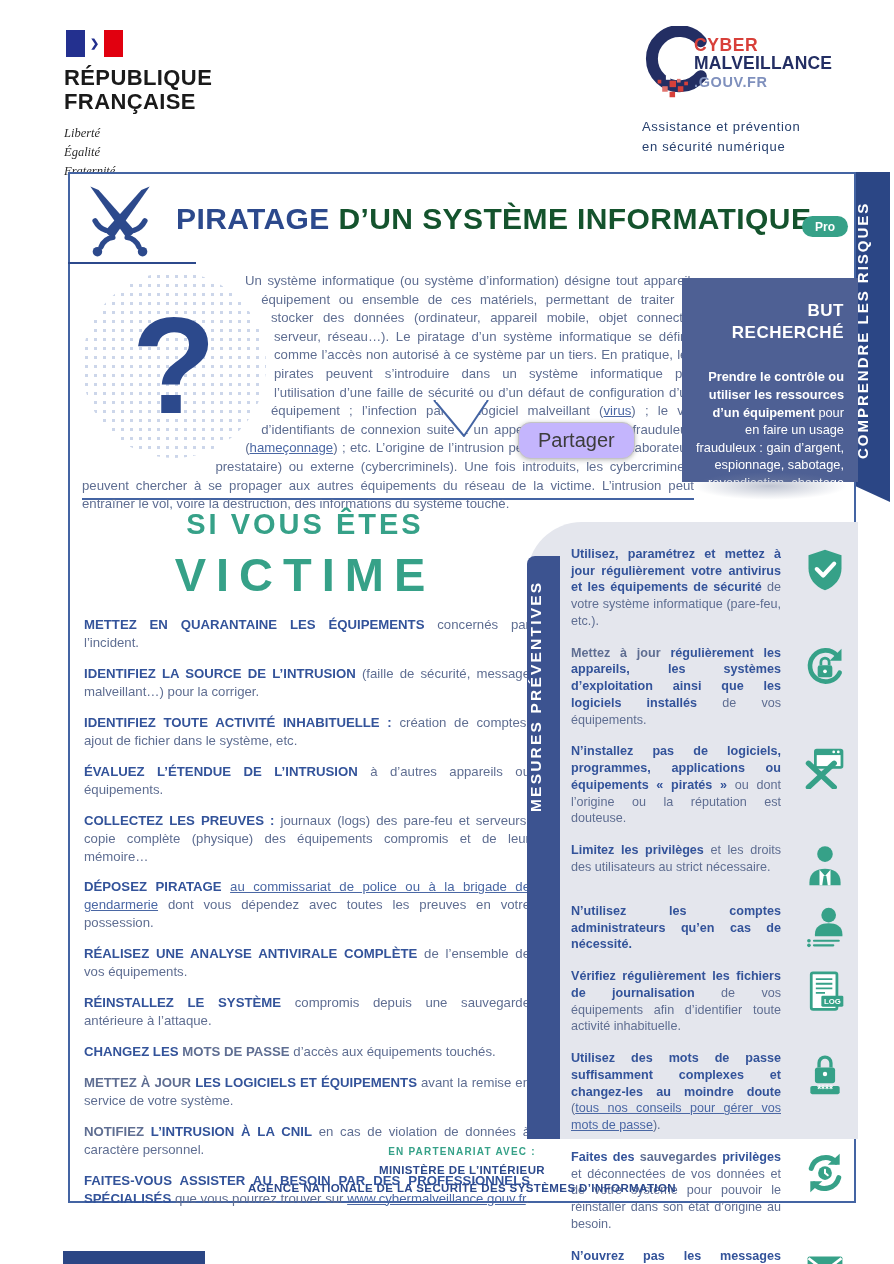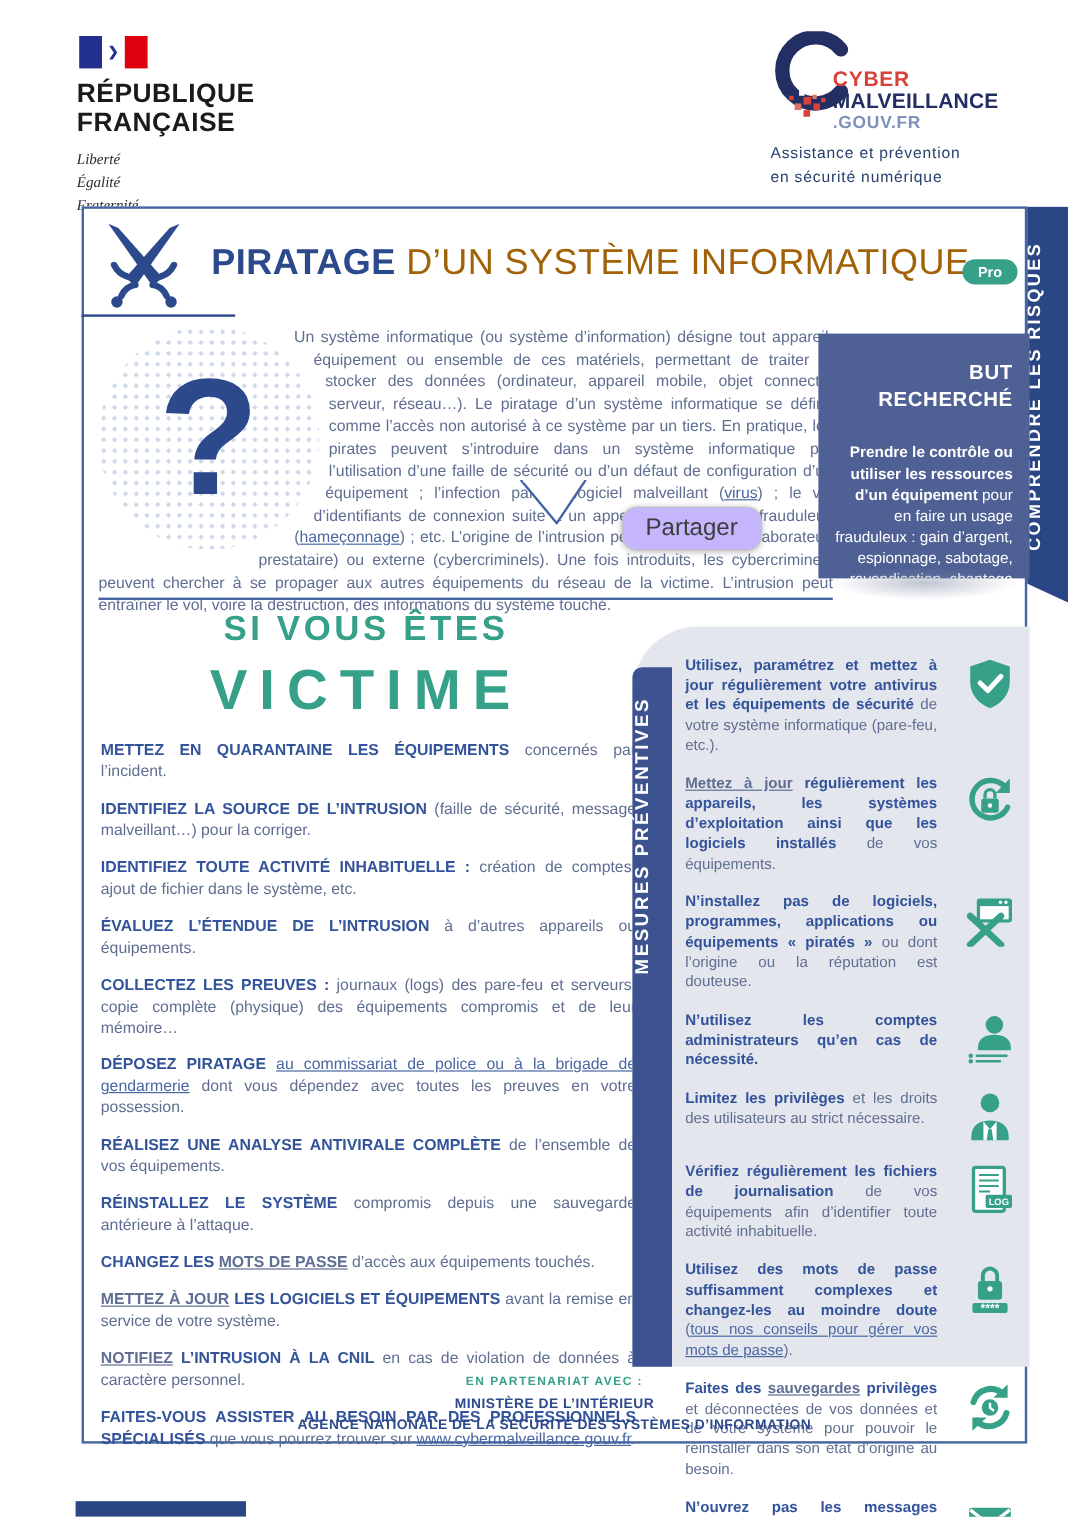--- a/index.html
+++ b/index.html
@@ -16,40 +16,40 @@
   
   #marianne{position:absolute;left:64px;top:30px}
   .flag{display:flex;margin:0 0 9px 2px}
   .flag span{width:19px;height:27px;display:inline-flex;align-items:center;justify-content:center}
   .flag .fb{background:var(--flag-blue)}
   .flag .fw{background:#fff;color:var(--flag-blue);font-size:11px;font-weight:bold}
   .flag .fr{background:var(--flag-red)}
   .rf-title{font-size:22px;font-weight:800;color:#1a1a1a;line-height:1.07;letter-spacing:.4px}
   .motto{margin-top:11px;font-family:"Liberation Serif",serif;font-style:italic;font-size:12.5px;color:#2b2b2b;line-height:1.5}
   #cyber-logo{position:absolute;left:642px;top:26px;width:225px}
-  .cl-row{display:flex;align-items:flex-end}
+  .cl-row{display:flex;align-items:flex-start}
   .cl-text{margin-left:-16px;line-height:1.05;padding-top:10px}
   .cl-cyber{font-size:17.5px;font-weight:800;color:var(--red);letter-spacing:.6px}
   .cl-malv{font-size:17.5px;font-weight:800;color:#232e63;letter-spacing:.2px}
   .cl-gouv{font-size:14.5px;font-weight:700;color:#7f90bd;letter-spacing:.6px;margin-top:2px}
   .cl-tagline{margin-top:7px;font-size:13px;color:#27406e;letter-spacing:.7px;line-height:1.5}
   
   #main-box{position:absolute;left:68px;top:172px;width:788px;height:1031px;
     border:2px solid var(--border-blue);background:#fff}
   #risk-tab{position:absolute;left:854px;top:172px;width:36px;height:330px;background:var(--navy-dark);
     clip-path:polygon(0 0,100% 0,100% 100%,0 95%)}
   .vtext{writing-mode:vertical-rl;transform:rotate(180deg);color:#fff;font-weight:700;
     text-align:center;white-space:nowrap}
   #risk-tab .vtext{position:absolute;top:8px;left:0;width:36px;height:300px;font-size:15px;letter-spacing:2px}
   
   #hdr-icon{position:absolute;left:12px;top:10px;width:76px;height:76px;color:var(--navy)}
   #hdr-line{position:absolute;left:-2px;top:88px;width:128px;height:2px;background:var(--navy)}
   #title{position:absolute;left:106px;top:28px;font-size:30px;letter-spacing:.4px;white-space:nowrap}
   #title .t-bold{font-weight:800;color:var(--navy)}
-  #title .t-rest{font-weight:400;color:#a16207}
+  #title .t-rest{font-weight:700;color:#14532d}
   #pro-badge{position:absolute;left:732px;top:42px;width:46px;height:21px;border-radius:11px;
     background:var(--teal);color:#fff;font-size:12px;font-weight:700;display:flex;
     align-items:center;justify-content:center;border:none}
   
   #intro{position:absolute;left:12px;top:98px;width:612px;height:228px;
     border-bottom:2px solid var(--border-blue);font-size:13.2px;line-height:18.6px;
     text-align:justify;color:var(--body-text)}
   .q-cloud{float:left;width:184px;height:186px;shape-outside:circle(53%);margin:0 8px 0 0;
     background:radial-gradient(circle,#ccd6ea 1.6px,transparent 1.9px) 0 0/9px 9px;
     border-radius:50%;display:flex;align-items:center;justify-content:center}
@@ -67,21 +67,21 @@
     border:1px solid #c4c4c4;border-radius:13px;font-size:20px;color:#3c3c3c;z-index:6;
     box-shadow:0 1px 5px rgba(0,0,0,.28);font-family:"Liberation Sans",sans-serif}
   
   #victime-head{position:absolute;left:0;top:334px;width:470px;text-align:center;color:var(--teal)}
   #vh1{font-size:29px;font-weight:700;letter-spacing:3px}
   #vh2{font-size:47px;font-weight:800;letter-spacing:10px;margin-top:6px}
   #victime-list{position:absolute;left:14px;top:442px;width:446px}
   .v-item{margin-bottom:13px;font-size:13.2px;line-height:1.36;text-align:justify}
   
   .sg-b{font-weight:700;color:var(--lead-text)}
-  .sg-bu{font-weight:700;color:var(--lead-text);text-decoration:underline;cursor:pointer}
+  .sg-bu{font-weight:700;color:var(--lead-text);cursor:pointer}
   .sg-link{color:#4a67a4;text-decoration:underline;cursor:pointer}
   a.sg-bu,a.sg-link{color:inherit}
   a.sg-link{color:#4a67a4}
   
   #panel{position:absolute;left:457px;top:348px;width:331px;height:617px;background:var(--panel);
     border-top-left-radius:55px}
   #band{position:absolute;left:0;top:34px;bottom:0;width:33px;background:var(--band);
     border-top-left-radius:8px}
   #band .vtext{position:absolute;top:4px;left:0;width:33px;height:272px;font-size:15.5px;letter-spacing:2.2px}
   #mesures-list{position:absolute;left:44px;top:24px;right:10px}
@@ -241,45 +241,45 @@
             <svg width="44" height="44" viewBox="0 0 48 48">
               <rect x="12" y="4" width="32" height="22" rx="3" fill="currentColor"></rect>
               <rect x="15" y="11" width="26" height="12" fill="#fff"></rect>
               <circle cx="38.5" cy="7.5" r="1.5" fill="#fff"></circle>
               <circle cx="33.5" cy="7.5" r="1.5" fill="#fff"></circle>
               <path d="M6 20L34 46M34 20L6 46" stroke="currentColor" stroke-width="6" stroke-linecap="round"></path>
             </svg>
           </div>
         </div>
         <div class="m-item">
+          <div class="m-text"><span class="sg-b">Limitez les privilèges</span><span class="sg-n"> et les droits des utilisateurs au strict nécessaire.</span></div>
+          <div class="m-icon">
+            <svg width="44" height="44" viewBox="0 0 48 48">
+              <circle cx="24" cy="11" r="8.5" fill="currentColor"></circle>
+              <path fill="currentColor" d="M7 42c0-11 8-15 17-15s17 4 17 15v3H7z"></path>
+              <path d="M18 28l6 7 6-7v17H18z" fill="#fff"></path>
+              <path d="M22.5 35h3l1.5 10h-6z" fill="currentColor"></path>
+            </svg>
+          </div>
+        </div>
+        <div class="m-item">
           <div class="m-text"><span class="sg-b">N’utilisez les comptes administrateurs qu’en cas de nécessité.</span></div>
           <div class="m-icon">
             <svg width="44" height="44" viewBox="0 0 48 48">
               <circle cx="28" cy="11" r="8" fill="currentColor"></circle>
               <path fill="currentColor" d="M13 32c0-9 7-12 15-12s15 3 15 12v2H13z"></path>
               <g stroke="currentColor" stroke-width="2.4" stroke-linecap="round">
                 <path d="M12 39h27M12 44h21"></path>
               </g>
               <circle cx="6.5" cy="39" r="2" fill="currentColor"></circle>
               <circle cx="6.5" cy="44" r="2" fill="currentColor"></circle>
             </svg>
           </div>
         </div>
         <div class="m-item">
-          <div class="m-text"><span class="sg-b">Limitez les privilèges</span><span class="sg-n"> et les droits des utilisateurs au strict nécessaire.</span></div>
-          <div class="m-icon">
-            <svg width="44" height="44" viewBox="0 0 48 48">
-              <circle cx="24" cy="11" r="8.5" fill="currentColor"></circle>
-              <path fill="currentColor" d="M7 42c0-11 8-15 17-15s17 4 17 15v3H7z"></path>
-              <path d="M18 28l6 7 6-7v17H18z" fill="#fff"></path>
-              <path d="M22.5 35h3l1.5 10h-6z" fill="currentColor"></path>
-            </svg>
-          </div>
-        </div>
-        <div class="m-item">
           <div class="m-text"><span class="sg-b">Vérifiez régulièrement les fichiers de journalisation</span><span class="sg-n"> de vos équipements afin d’identifier toute activité inhabituelle.</span></div>
           <div class="m-icon">
             <svg width="44" height="44" viewBox="0 0 48 48">
               <rect x="9" y="3" width="28" height="40" rx="2" fill="#fff" stroke="currentColor" stroke-width="3"></rect>
               <g stroke="currentColor" stroke-width="2">
                 <path d="M14 10h18M14 15h18M14 20h18M14 25h10"></path>
               </g>
               <rect x="20" y="28" width="24" height="12" rx="1.5" fill="currentColor"></rect>
               <text x="32" y="37.5" font-family="Liberation Sans,sans-serif" font-size="8.5" font-weight="bold" fill="#fff" text-anchor="middle">LOG</text>
             </svg>

